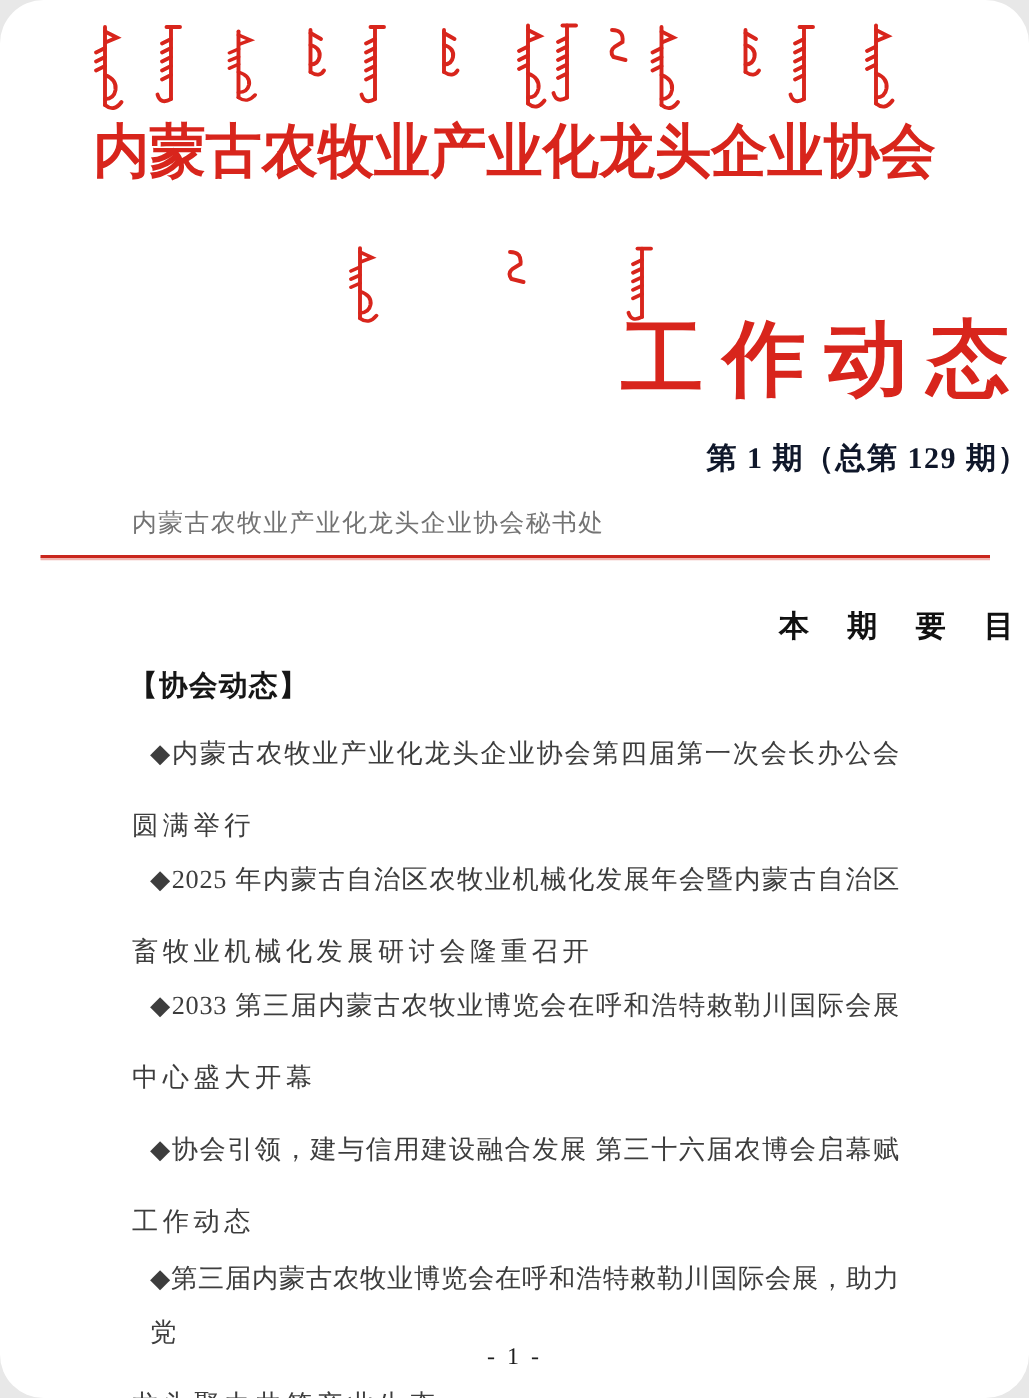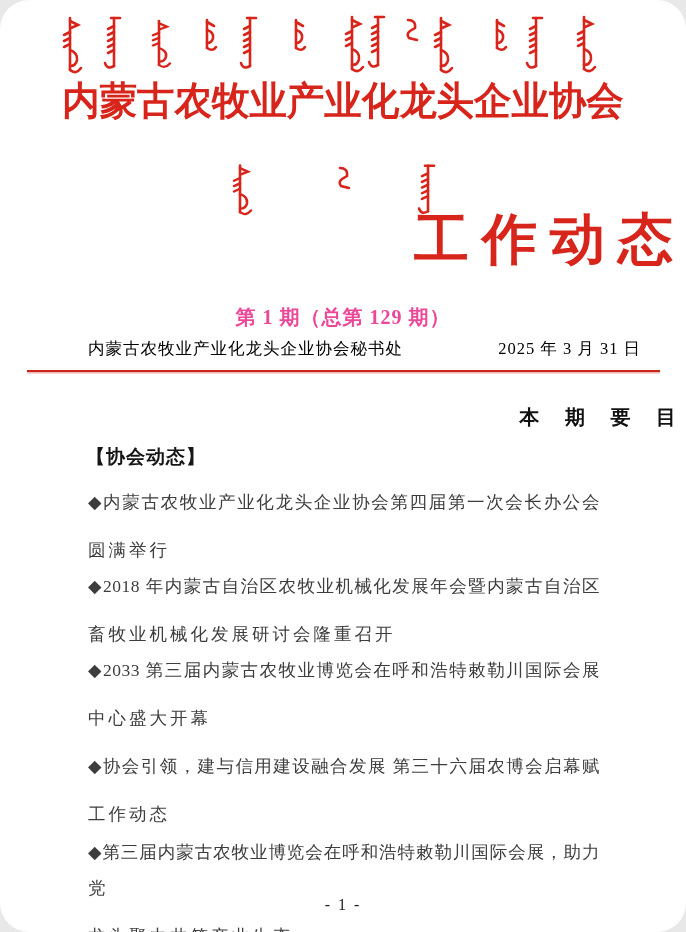--- a/index.html
+++ b/index.html
@@ -25,28 +25,28 @@
   }
   .bulletin-title{
     position:absolute;top:203px;left:0;width:100%;
     margin:0;text-align:right;
     font-size:55px;font-weight:bold;
     letter-spacing:13px;padding-left:13px;box-sizing:border-box;
     color:var(--accent_red,#d8251c);
     font-family:"DejaVu Serif","Liberation Serif",serif;
   }
   .issue-line{
-    position:absolute;top:304px;left:0;width:100%;
-    text-align:center;font-size:20px;font-weight:bold;color:#ec4899;
+    position:absolute;top:292px;left:0;width:100%;
+    text-align:right;font-size:20px;font-weight:bold;color:#0f172a;
     letter-spacing:1px;
   }
   .pub-row{
     position:absolute;top:338px;left:88px;width:553px;
     display:flex;justify-content:space-between;align-items:baseline;
-    font-size:16.5px;color:#000000;letter-spacing:1px;
+    font-size:16.5px;color:#737373;letter-spacing:1px;
   }
   .red-rule{
     position:absolute;top:370px;left:27px;width:633px;height:0;
     border:none;border-top:2.6px solid var(--rule_red,#c9261d);
     box-shadow:0 1.5px 0 rgba(225,90,80,.45);
     margin:0;
   }
   .toc-heading{
     position:absolute;top:404px;left:0;width:100%;
     text-align:right;font-size:20px;font-weight:bold;color:#111;
@@ -57,21 +57,21 @@
     position:absolute;top:444px;left:86px;
     font-size:19px;font-weight:bold;color:#161616;
     font-family:Liberation Serif, serif;
     letter-spacing:1px;
   }
   .bullets{
     position:absolute;top:484px;left:88px;width:512px;
     font-size:17.5px;line-height:36px;color:var(--body_text,#3d3d3d);
   }
   .item{margin:0;}
-  .item .l1{text-align:justify;text-align-last:justify;letter-spacing:.5px;}
+  .item .l1{text-align:justify;text-align-last:justify;letter-spacing:.5px;margin-left:12px;}
   .item .l2{letter-spacing:3px;margin-top:12px;}
   .item:nth-child(4){margin-top:12px;}
   .item:nth-child(5){margin-top:2px;}
   .page-footer{
     position:absolute;top:896px;left:0;width:100%;
     text-align:center;font-size:16px;color:#1f1f1f;letter-spacing:2px;
   }
 </style>
 </head>
 <body>
@@ -129,36 +129,35 @@
       <use href="#mgB" x="428" y="4" transform="translate(0,0) scale(1,0.95)"></use>
     </svg>
   </div>
 
   <h2 class="bulletin-title">工作动态</h2>
 
   <div class="issue-line">第 1 期（总第 129 期）</div>
 
   <div class="pub-row">
     <span>内蒙古农牧业产业化龙头企业协会秘书处</span>
-    <span>2025 年 3 月 31 日</span>
   </div>
 
   <hr class="red-rule">
 
   <div class="toc-heading">本 期 要 目</div>
 
   <div class="section-title">【协会动态】</div>
 
   <div class="bullets">
     <div class="item">
       <div class="l1">◆内蒙古农牧业产业化龙头企业协会第四届第一次会长办公会</div>
       <div class="l2">圆满举行</div>
     </div>
     <div class="item">
-      <div class="l1">◆2018 年内蒙古自治区农牧业机械化发展年会暨内蒙古自治区</div>
+      <div class="l1">◆2025 年内蒙古自治区农牧业机械化发展年会暨内蒙古自治区</div>
       <div class="l2">畜牧业机械化发展研讨会隆重召开</div>
     </div>
     <div class="item">
       <div class="l1">◆2033 第三届内蒙古农牧业博览会在呼和浩特敕勒川国际会展</div>
       <div class="l2">中心盛大开幕</div>
     </div>
     <div class="item">
       <div class="l1">◆协会引领，建与信用建设融合发展 第三十六届农博会启幕赋</div>
       <div class="l2">工作动态</div>
     </div>

